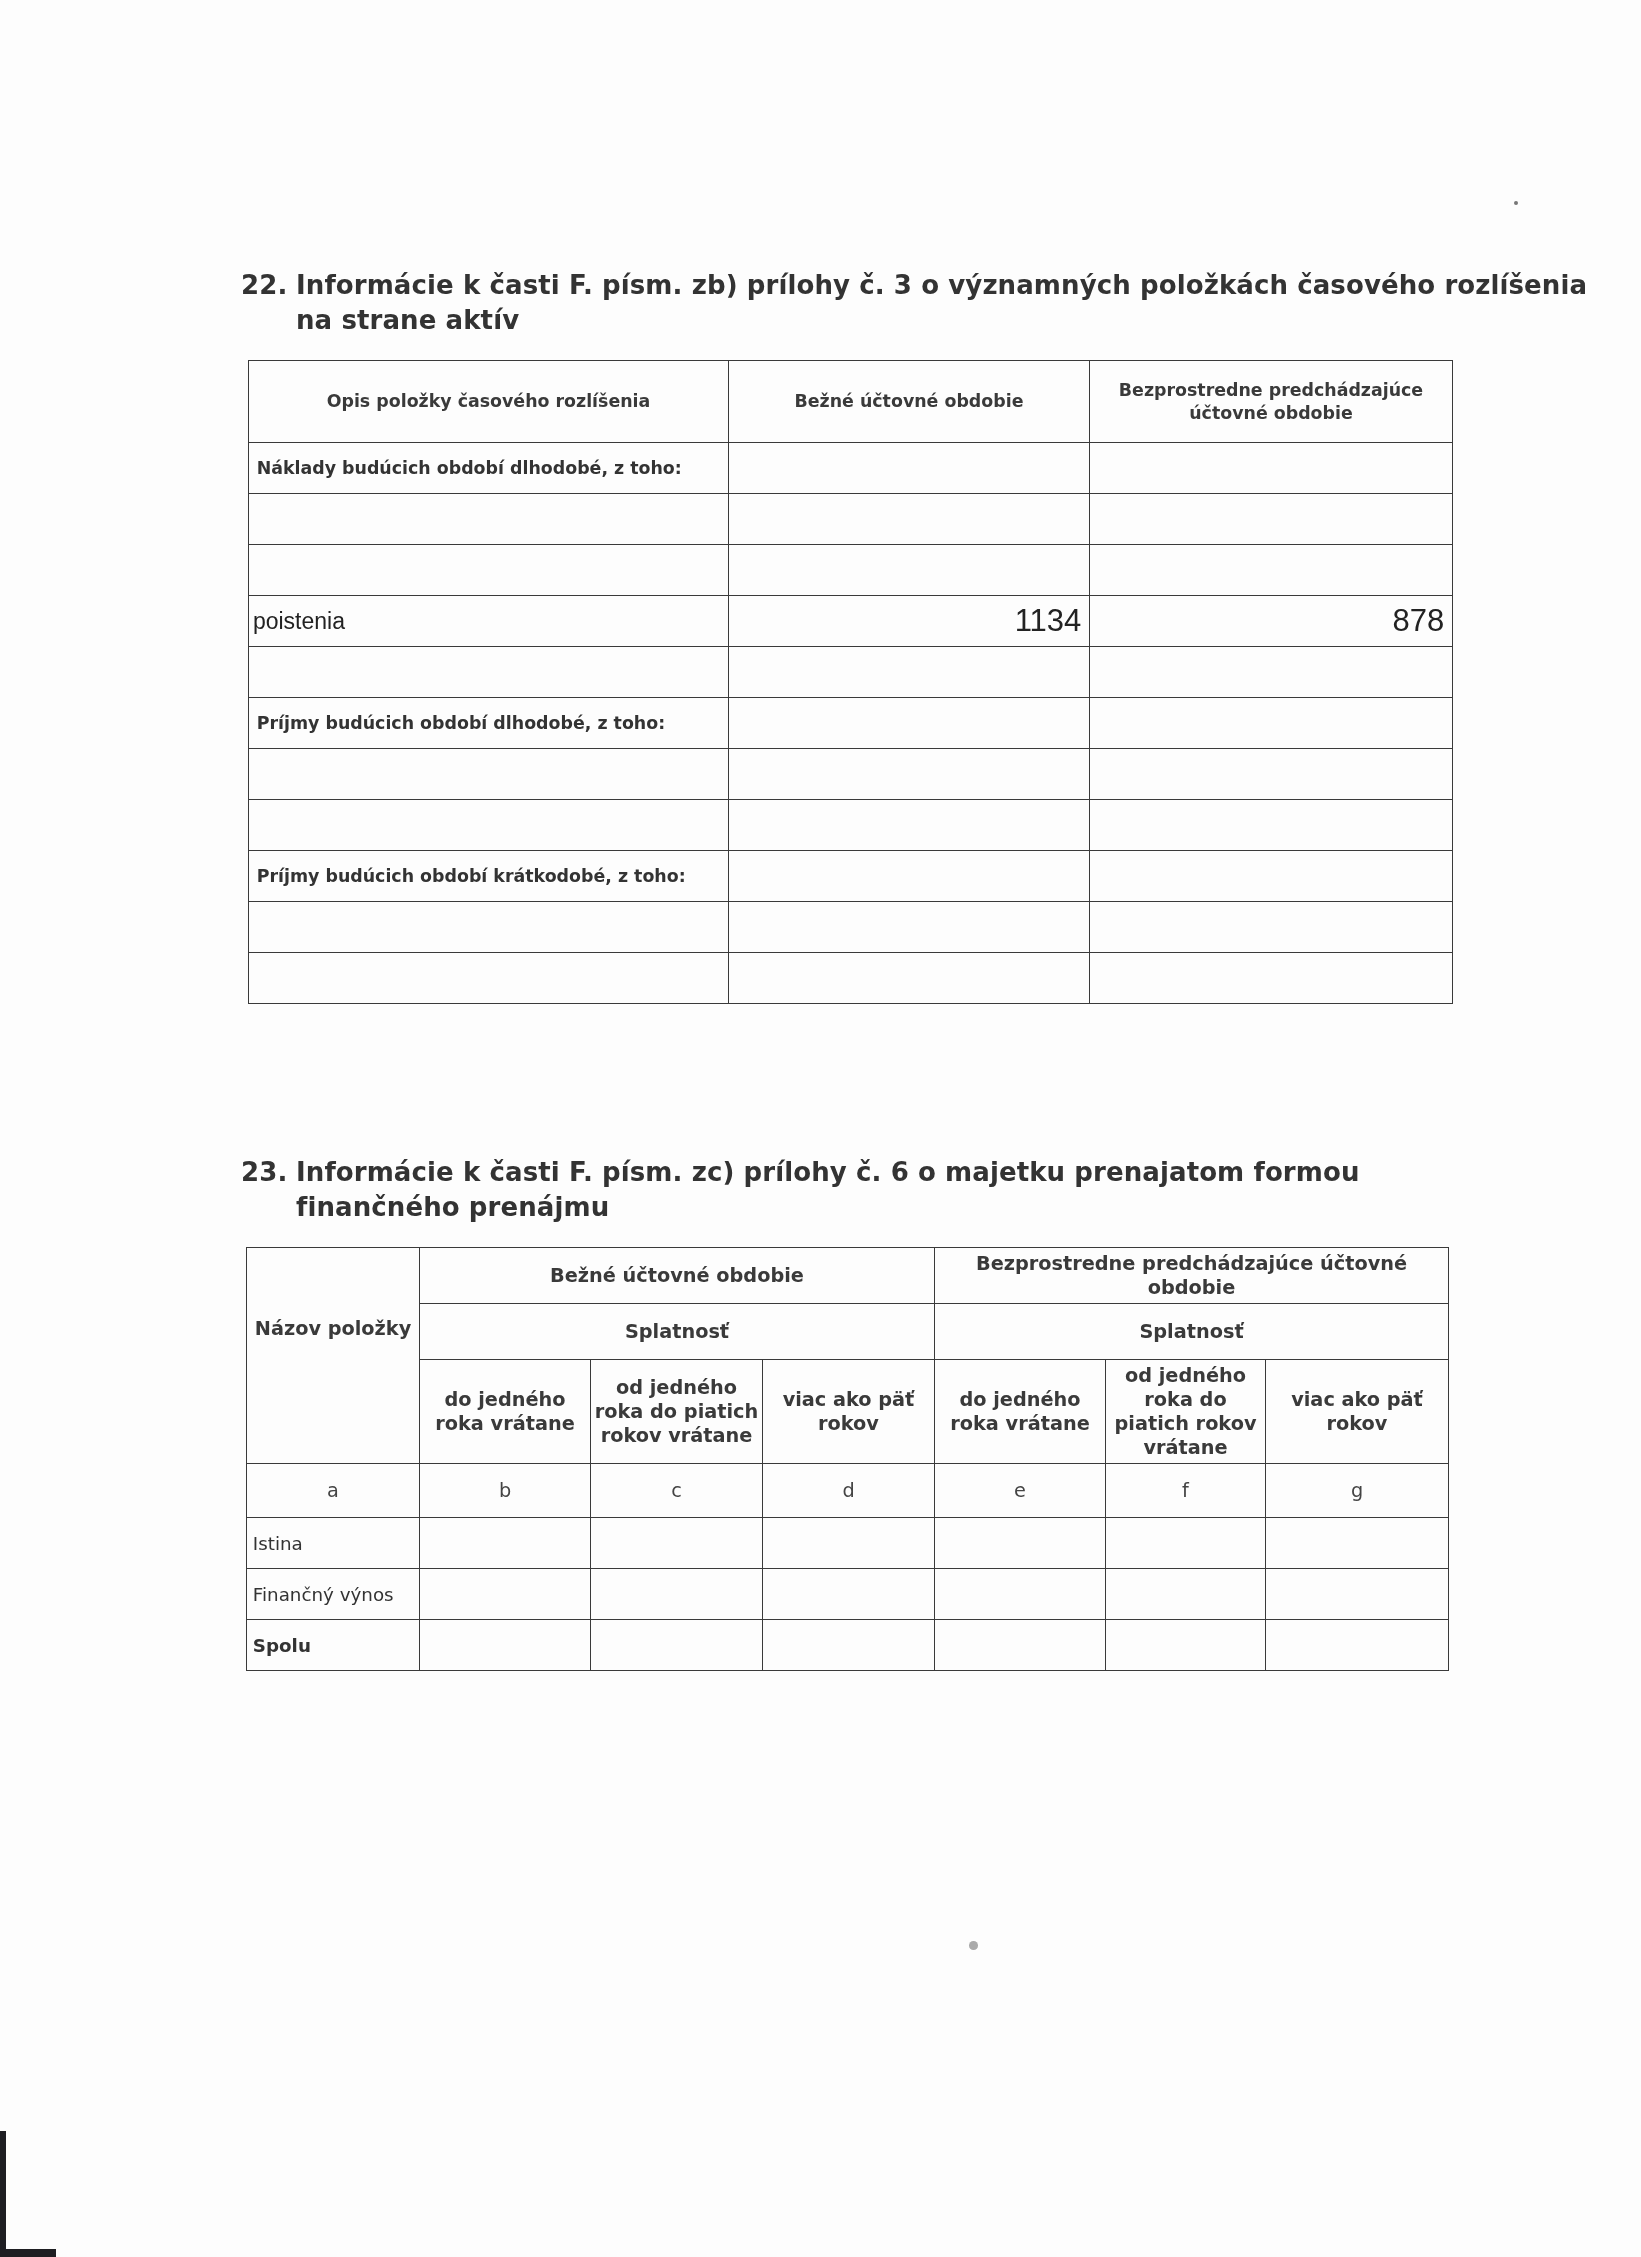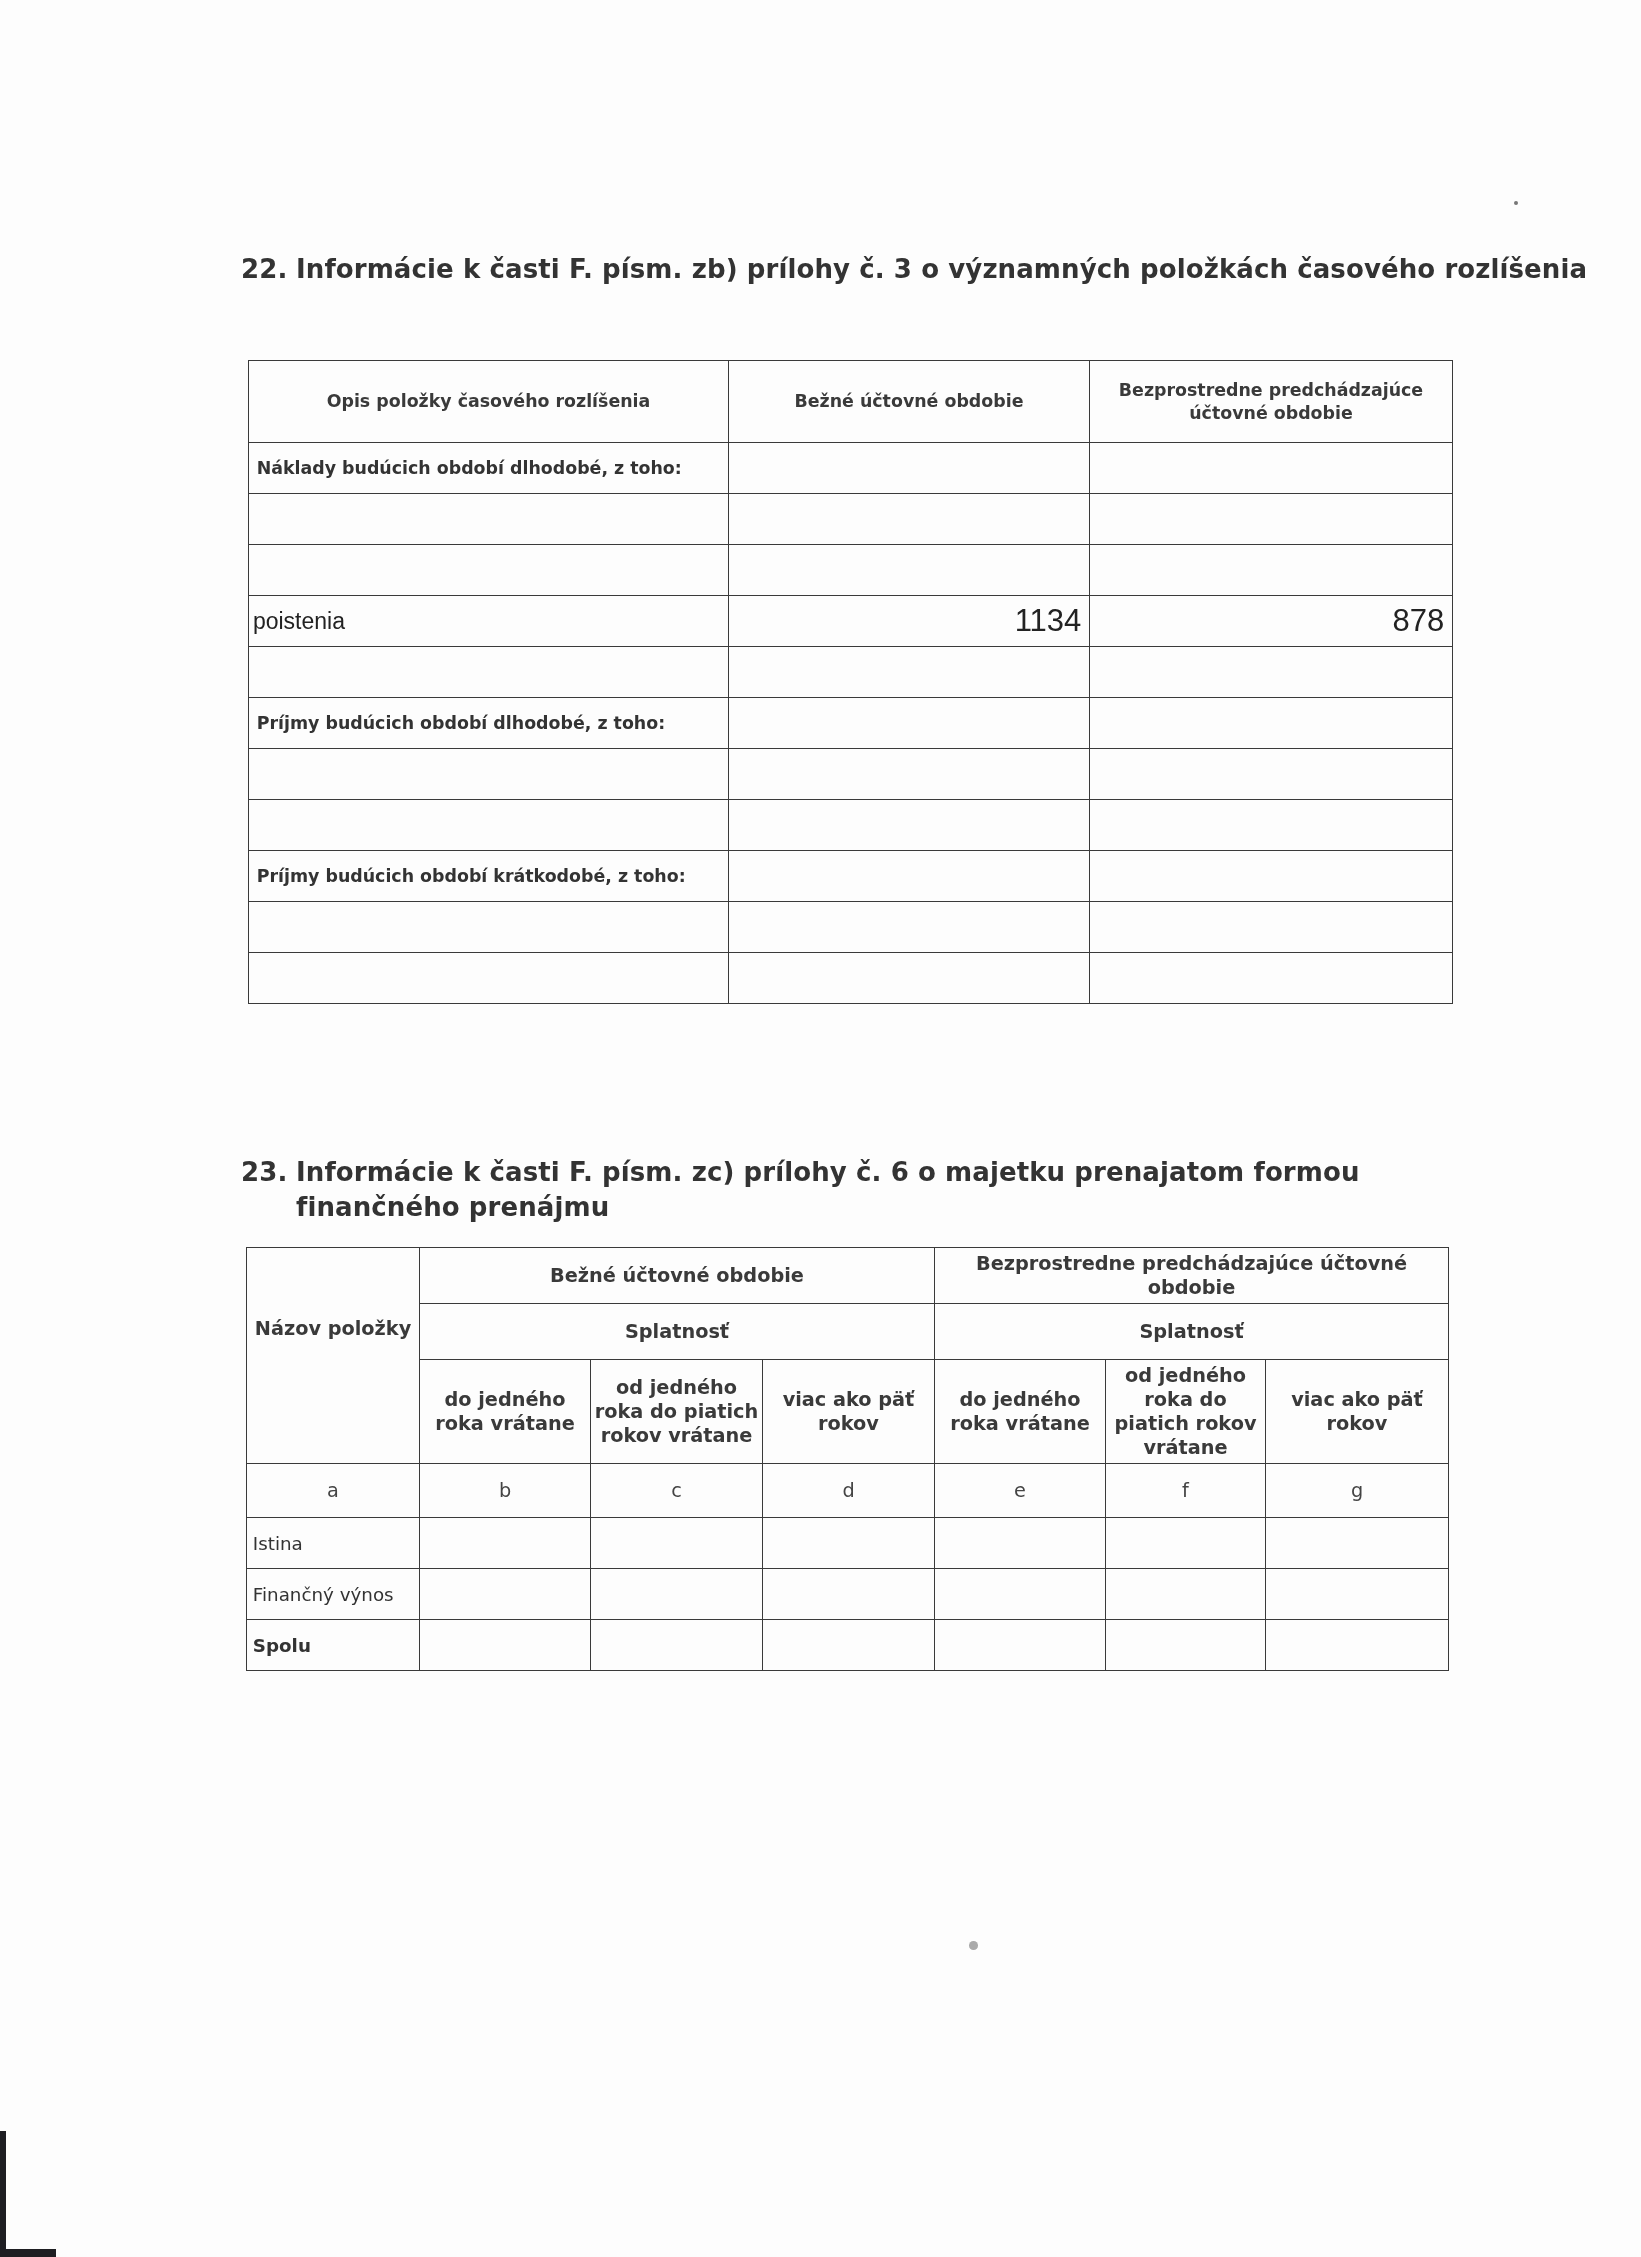--- a/index.html
+++ b/index.html
@@ -60,22 +60,23 @@
 </head>
 <body>
 
 <div class="scan-corner">
   <div class="edge"></div>
   <div class="foot"></div>
 </div>
 <div class="dot" style="left:1514px;top:201px;"></div>
 <div class="dot" style="left:969px;top:1941px;width:8.7px;height:8.7px;background:#aaa;"></div>
 
-<div class="heading" style="top:252px;">
+<div class="heading" style="top:268px;">
   <span class="num">22.</span><span>Informácie k časti F. písm. zb) prílohy č. 3 o významných položkách časového rozlíšenia</span>
+  <span class="line2">na strane aktív</span>
 </div>
 
 <table class="grid" id="t1">
   <colgroup>
       <col style="width:480px">
       <col style="width:361px">
       <col style="width:363px">
     </colgroup>
   <thead>
     <tr>

